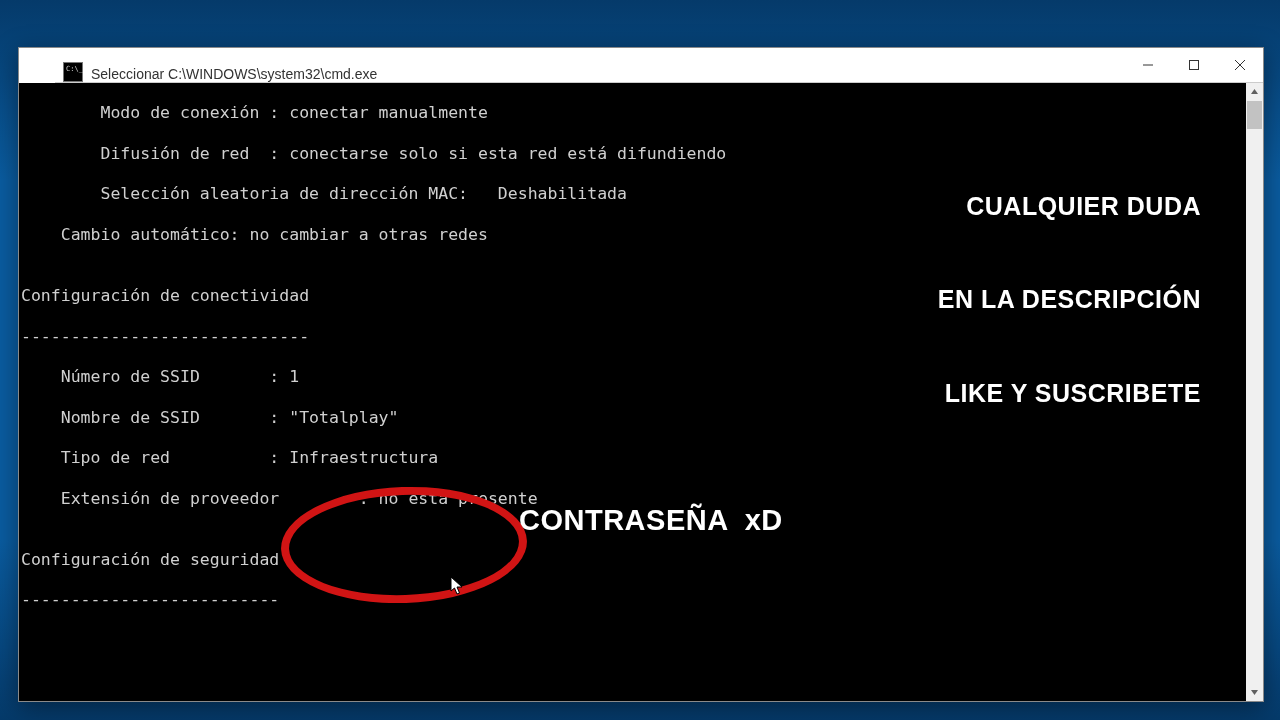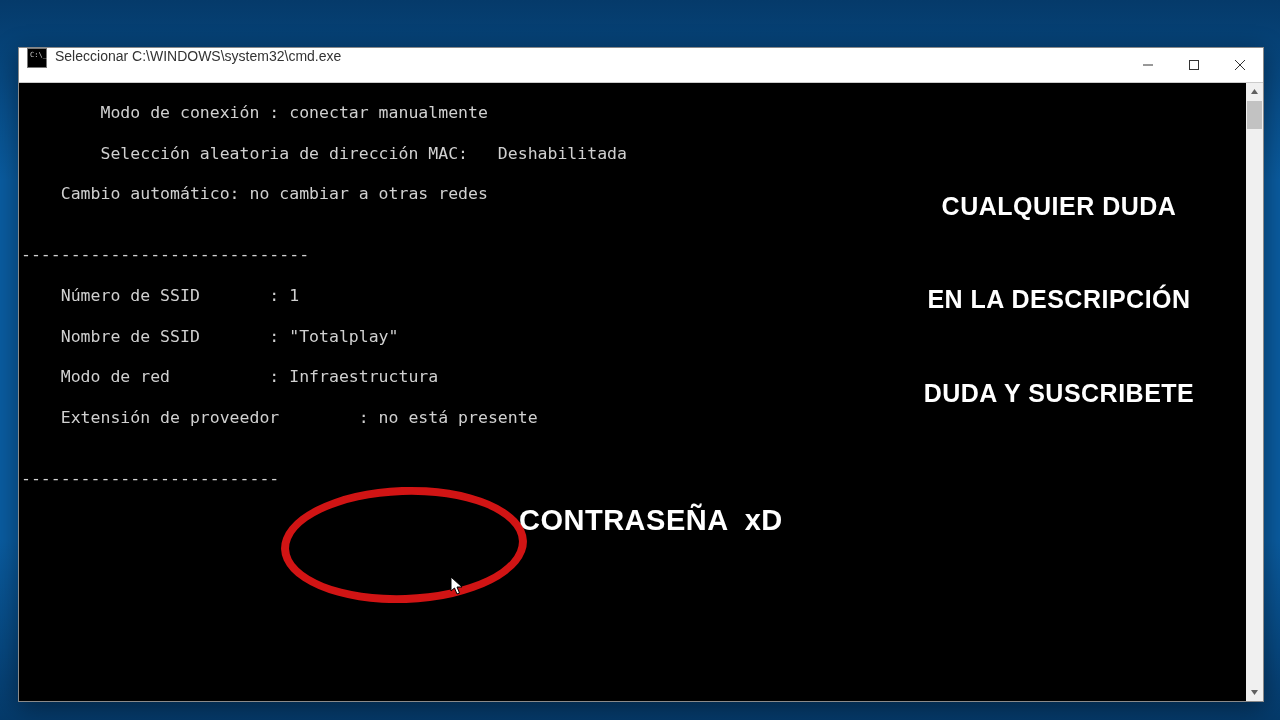--- a/index.html
+++ b/index.html
@@ -25,24 +25,25 @@
     background: #fff;
     border: 1px solid #8a8a8a;
     box-shadow: 0 6px 24px rgba(0,0,0,0.4);
     display: flex;
     flex-direction: column;
   }
   .titlebar {
     height: 34px;
     background: #fff;
     display: flex;
-    align-items: flex-start;
+    align-items: flex-end;
     border-bottom: 1px solid #ccc;
     color: #333;
     font-size: 14px;
+    margin-left: 36px;
   }
   .titlebar .app-icon {
     width: 18px;
     height: 18px;
     margin: 0 8px 0 8px;
     background: #000;
     position: relative;
     border: 1px solid #777;
   }
   .titlebar .app-icon::after {
@@ -169,53 +170,56 @@
       <div class="winbtn close">
         <svg width="10" height="10" viewBox="0 0 10 10">
             <path d="M0 0 L10 10 M10 0 L0 10" stroke="#333" stroke-width="1"></path>
           </svg>
       </div>
     </div>
 
     <div class="client">
       <div class="console">
 <div class="line">        Modo de conexión : conectar manualmente</div>
+<div class="line">        Difusión de red  : conectarse solo si esta red está difundiendo</div>
 <div class="line">        Selección aleatoria de dirección MAC:   Deshabilitada</div>
 <div class="line">    Cambio automático: no cambiar a otras redes</div>
 <div class="line"></div>
+<div class="line">Configuración de conectividad</div>
 <div class="line">-----------------------------</div>
 <div class="line">    Número de SSID       : 1</div>
 <div class="line">    Nombre de SSID       : "Totalplay"</div>
-<div class="line">    Modo de red          : Infraestructura</div>
+<div class="line">    Tipo de red          : Infraestructura</div>
 <div class="line">    Extensión de proveedor        : no está presente</div>
 <div class="line"></div>
+<div class="line">Configuración de seguridad</div>
 <div class="line">--------------------------</div>
 
 
 
 
 
 <div class="line"></div>
 
 
 
 
 
 
 
 
 
         
         <div class="ellipse" style="left:262px; top:404px;"></div>
 
         
-        <div class="overlay-text-right" style="left:875px; top:45px; width:330px;">
+        <div class="overlay-text-right" style="left:852px; top:45px; width:330px;text-align:right;">
           <div>CUALQUIER DUDA</div>
           <div>EN LA DESCRIPCIÓN</div>
-          <div>DUDA Y SUSCRIBETE</div>
+          <div>LIKE Y SUSCRIBETE</div>
         </div>
 
         
         <div class="overlay-text-pwd" style="left:500px; top:427px;">CONTRASEÑA  xD</div>
 
         
         <svg class="cursor" style="left:431px; top:493px;" viewBox="0 0 14 20">
           <path d="M1 1 L1 15 L4.5 12 L7 18 L9.5 17 L7 11 L12 11 Z" fill="#fff" stroke="#000" stroke-width="1"></path>
         </svg>
       </div>

